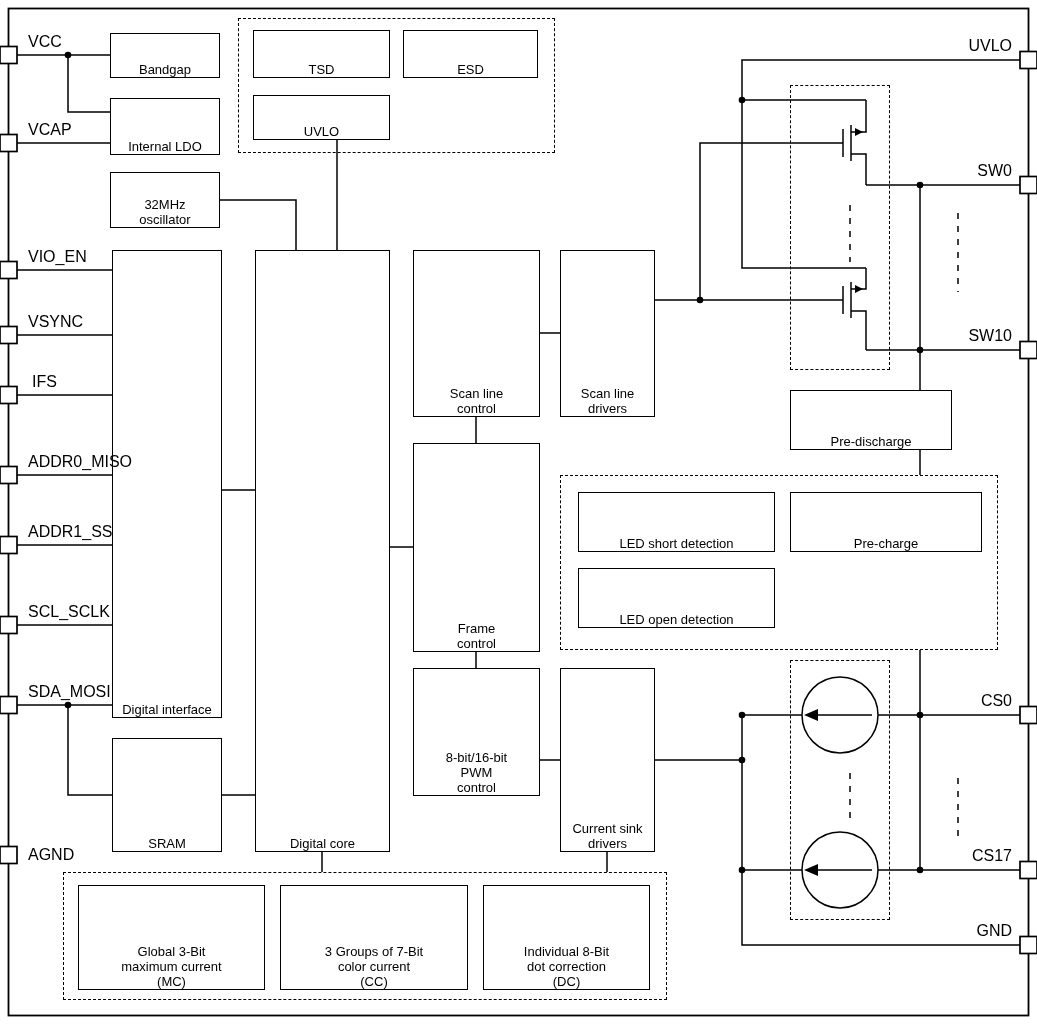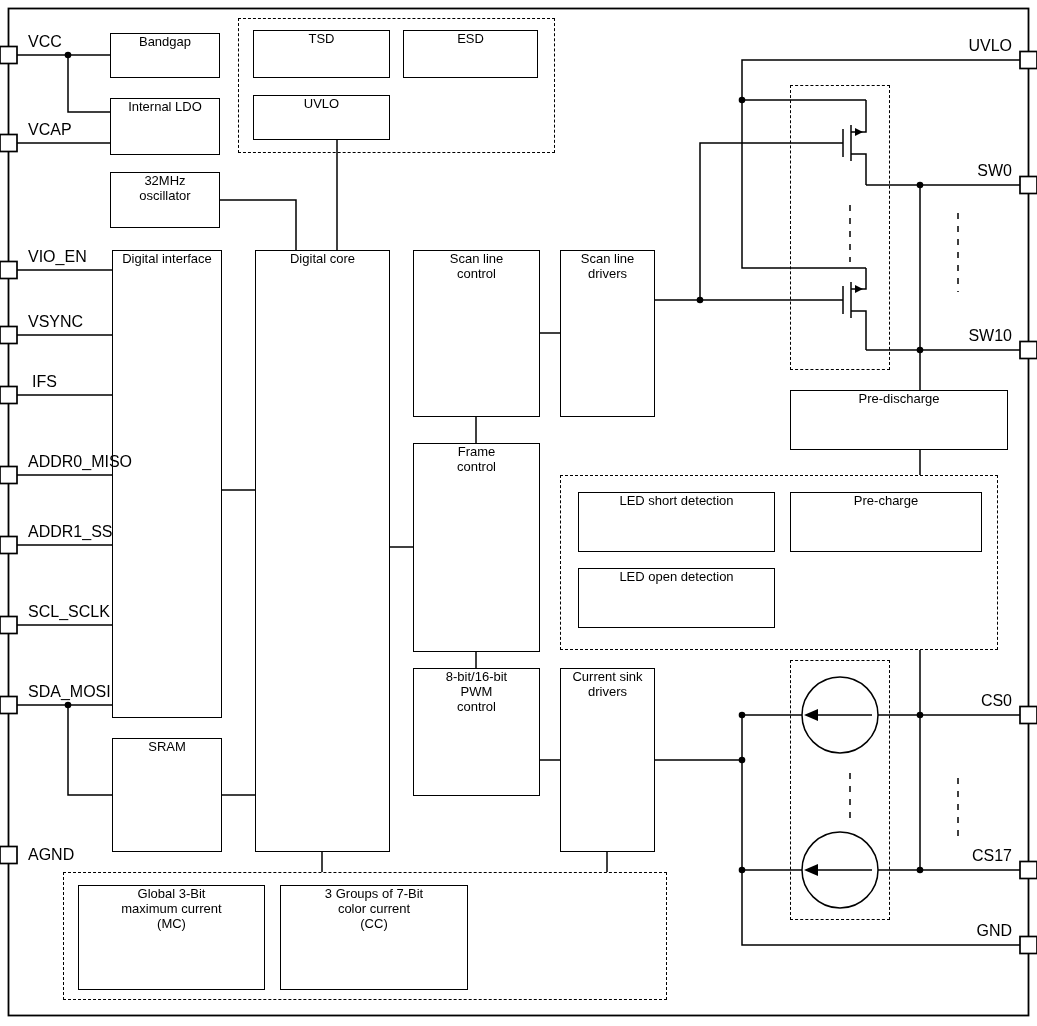--- a/index.html
+++ b/index.html
@@ -3,21 +3,21 @@
 <meta charset="utf-8">
 <style>
   html,body{margin:0;padding:0;background:#fff;}
   #canvas{
     position:relative;width:1037px;height:1026px;background:#ffffff;
     font-family:"Liberation Sans", sans-serif;color:#000;overflow:hidden;
   }
   #wiring{position:absolute;left:0;top:0;z-index:1;}
   .block{
     position:absolute;z-index:3;background:#fff;border:1.6px solid #000;
-    display:flex;align-items:flex-start;justify-content:center;text-align:center;
+    display:flex;align-items:flex-end;justify-content:center;text-align:center;
     font-size:13px;line-height:15px;box-sizing:border-box;
   }
   .block span{white-space:pre-line;}
   .groupbox{
     position:absolute;z-index:2;border:1.6px dashed #000;background:transparent;
     box-sizing:border-box;
   }
   .pl,.pr{position:absolute;z-index:4;font-size:16px;line-height:16px;white-space:nowrap;}
   .pr{text-align:right;}
 </style>
@@ -189,41 +189,46 @@
 PWM
 control</span>
   </div>
   <div class="block" style="left:560px;top:668px;width:95px;height:184px">
     <span>Current sink
 drivers</span>
   </div>
   <div class="block" style="left:112px;top:738px;width:110px;height:114px">
     <span>SRAM</span>
   </div>
-  <div class="block" style="left:790px;top:390px;width:218px;height:60px">
+  <div class="block" style="left:790px;top:390px;width:162px;height:60px">
     <span>Pre-discharge</span>
   </div>
   <div class="block" style="left:578px;top:492px;width:197px;height:60px">
     <span>LED short detection</span>
   </div>
   <div class="block" style="left:790px;top:492px;width:192px;height:60px">
     <span>Pre-charge</span>
   </div>
   <div class="block" style="left:578px;top:568px;width:197px;height:60px">
     <span>LED open detection</span>
   </div>
   <div class="block" style="left:78px;top:885px;width:187px;height:105px">
     <span>Global 3-Bit
 maximum current
 (MC)</span>
   </div>
   <div class="block" style="left:280px;top:885px;width:188px;height:105px">
     <span>3 Groups of 7-Bit
 color current
 (CC)</span>
+  </div>
+  <div class="block" style="left:483px;top:885px;width:167px;height:105px">
+    <span>Individual 8-Bit
+dot correction
+(DC)</span>
   </div>
 
   <span class="pl" style="left:28px;top:34px">VCC</span>
   <span class="pl" style="left:28px;top:122px">VCAP</span>
   <span class="pl" style="left:28px;top:249px">VIO_EN</span>
   <span class="pl" style="left:28px;top:314px">VSYNC</span>
   <span class="pl" style="left:32px;top:374px">IFS</span>
   <span class="pl" style="left:28px;top:454px">ADDR0_MISO</span>
   <span class="pl" style="left:28px;top:524px">ADDR1_SS</span>
   <span class="pl" style="left:28px;top:604px">SCL_SCLK</span>

